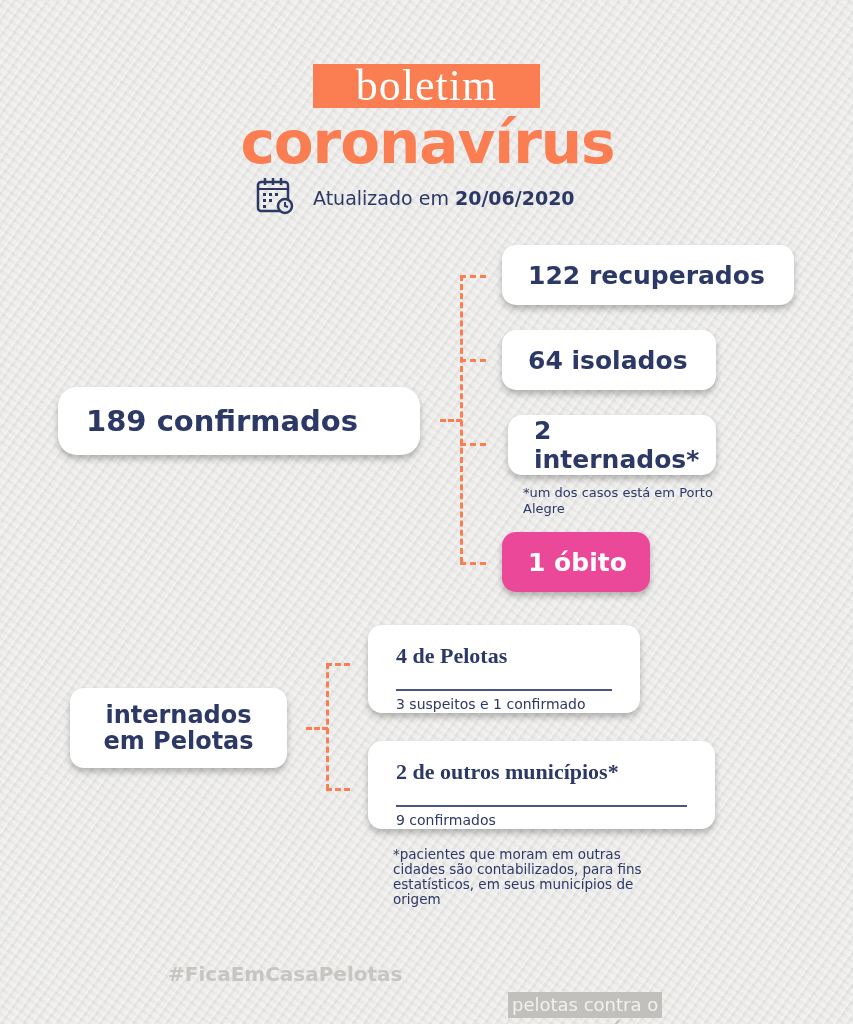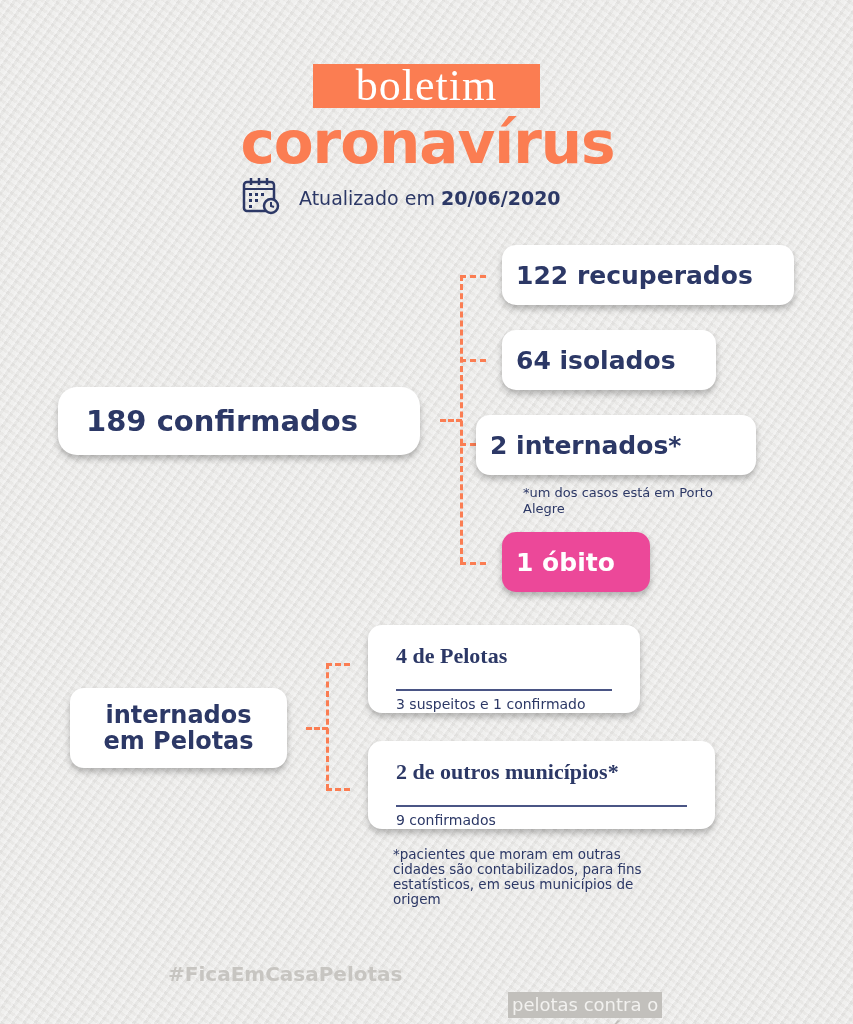--- a/index.html
+++ b/index.html
@@ -6,25 +6,25 @@
   body{width:853px;height:1024px;position:relative;overflow:hidden;
     background:#e9e8e6;
     background-image:
       repeating-linear-gradient(125deg, rgba(255,255,255,0.35) 0 2px, rgba(0,0,0,0.02) 2px 5px, rgba(255,255,255,0.15) 5px 9px),
       repeating-linear-gradient(35deg, rgba(0,0,0,0.015) 0 3px, rgba(255,255,255,0.2) 3px 7px);
     font-family:"DejaVu Sans",sans-serif;color:#2c3866;}
   .abs{position:absolute;}
   .boletim{left:313px;top:64px;width:227px;height:44px;background:#fb7d52;color:#fff;
     font-family:Liberation Serif, serif;font-weight:300;font-size:44px;line-height:44px;text-align:center;letter-spacing:1px;}
   .corona{left:200px;top:108px;width:455px;text-align:center;color:#fb7d52;font-family:"DejaVu Sans",sans-serif;font-weight:bold;font-size:58px;letter-spacing:-1px;line-height:70px;}
-  .updated{left:241px;top:178px;height:40px;display:flex;align-items:center;gap:18px;font-size:19px;}
+  .updated{left:255px;top:178px;height:40px;display:flex;align-items:center;gap:18px;font-size:19px;}
   .updated b{font-weight:bold;}
   .card{background:#fff;border-radius:14px;box-shadow:0 4px 6px rgba(0,0,0,0.25);display:flex;align-items:center;font-weight:bold;color:#2c3866;}
   .card.big{font-size:29px;padding-left:28px;border-radius:19px;}
-  .card.mid{font-size:25px;padding-left:14px;}
+  .card.mid{font-size:25px;padding-left:26px;}
   .dark{background:#ec4899;color:#fff;}
   .note{font-size:13px;line-height:16px;color:#2c3866;}
   .dash-v{border-left:3px dashed #fb7d52;width:0;}
   .dash-h{border-top:3px dashed #fb7d52;height:0;}
   .sub-card{background:#fff;border-radius:14px;box-shadow:0 4px 6px rgba(0,0,0,0.25);padding:18px 28px 0 28px;box-sizing:border-box;}
   .sub-title{font-size:22px;font-weight:bold;color:#2c3866;padding-bottom:20px;border-bottom:2px solid #4a5585;font-family:Liberation Serif, serif;}
   .sub-desc{font-size:14px;color:#2c3866;margin-top:5px;}
   .footer-tag{left:168px;top:962px;font-size:20px;font-weight:bold;color:#c7c5c1;}
   .footer-brand{left:508px;top:948px;width:180px;margin-top:44px;}
   .fb-top{background:#c2c0bc;color:#f2f1ef;font-size:18px;padding:0 4px;line-height:26px;display:inline-block;}
@@ -68,21 +68,21 @@
 <div class="abs dash-h" style="left:460px;top:359px;width:26px;"></div>
 <div class="abs dash-h" style="left:460px;top:443px;width:26px;"></div>
 <div class="abs dash-h" style="left:460px;top:562px;width:26px;"></div>
 
 <div class="abs card mid" style="left:502px;top:245px;width:292px;height:60px;box-sizing:border-box;">
   <span>122 recuperados</span>
 </div>
 <div class="abs card mid" style="left:502px;top:330px;width:214px;height:60px;box-sizing:border-box;">
   <span>64 isolados</span>
 </div>
-<div class="abs card mid" style="left:476px;top:415px;width:280px;height:60px;box-sizing:border-box;">
+<div class="abs card mid" style="left:508px;top:415px;width:208px;height:60px;box-sizing:border-box;">
   <span>2 internados*</span>
 </div>
 <div class="abs note" style="left:523px;top:485px;width:210px;">*um dos casos está em Porto Alegre</div>
 <div class="abs card mid dark" style="left:502px;top:532px;width:148px;height:60px;box-sizing:border-box;">
   <span>1 óbito</span>
 </div>
 
 <div class="abs card" style="left:70px;top:688px;width:217px;height:80px;justify-content:center;text-align:center;font-size:24px;line-height:26px;flex-direction:column;">
   <span>internados</span>
   <span>em Pelotas</span>

